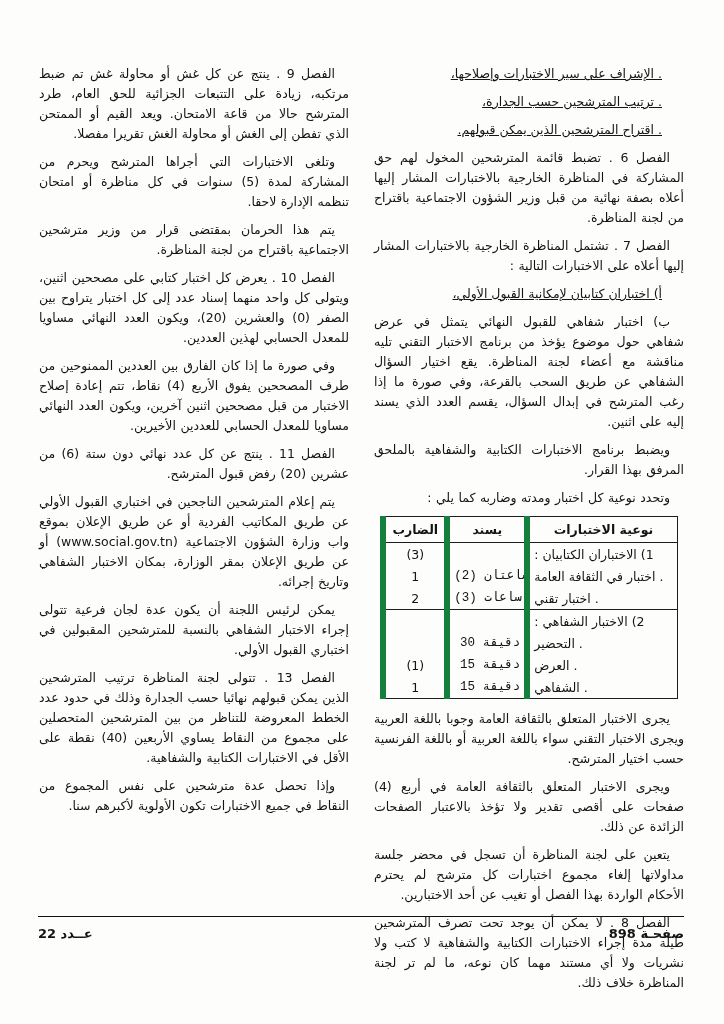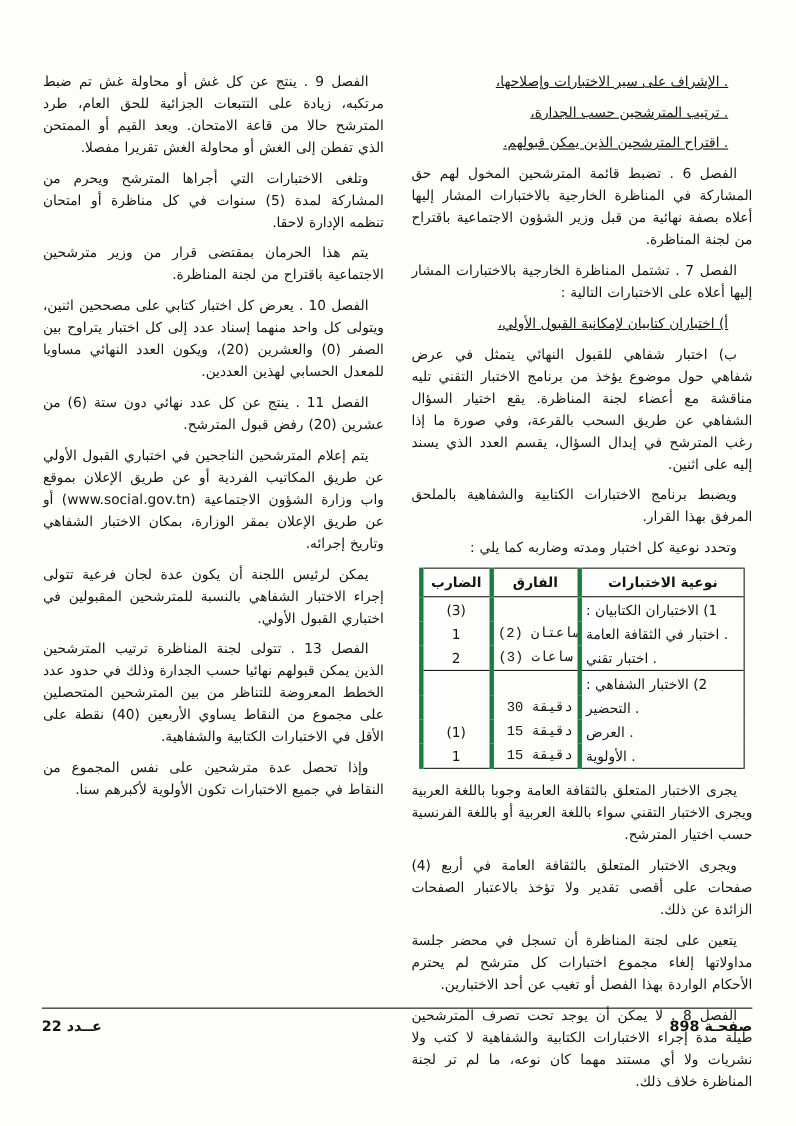--- a/index.html
+++ b/index.html
@@ -19,21 +19,21 @@
   }
   .item{
     text-align:right;text-indent:0;padding-right:22px;margin:0 0 8px 0;line-height:20px;text-decoration:underline;
   }
   
   .exam-table{
     border-collapse:collapse;width:296px;margin:6px auto 10px auto;
     font-size:12.5px;border:1.5px solid #1c1c1c;table-layout:fixed;
   }
   .exam-table th,.exam-table td{
-    border-right:1px solid #1c1c1c;border-left:4px solid #15803d;
+    border-right:1px solid #1c1c1c;border-left:6px solid #15803d;
     padding:1px 4px;height:20px;line-height:19px;overflow:hidden;white-space:nowrap;
   }
   .exam-table thead th{font-weight:bold;text-align:center;height:23px;}
   .exam-table thead tr{border-bottom:1px solid #1c1c1c;}
   .exam-table tbody{border-top:1px solid #1c1c1c;}
   .c-type{text-align:left;}
   .c-dur{text-align:right;padding-left:6px;font-family:Liberation Mono, monospace;}
   .c-coef{text-align:center;}
   col.w-type{width:150px;} col.w-dur{width:80px;} col.w-coef{width:64px;}
   
@@ -65,21 +65,21 @@
 
       <table class="exam-table" id="exam-table">
         <colgroup>
           <col class="w-type">
             <col class="w-dur">
             <col class="w-coef">
         </colgroup>
         <thead>
           <tr>
             <th>نوعية الاختبارات</th>
-            <th>الفارق</th>
+            <th>يسند</th>
             <th>الضارب</th>
           </tr>
         </thead>
       <tbody>
             <tr>
               <td class="c-type">1) الاختباران الكتابيان :</td>
               <td class="c-dur" dir="ltr"></td>
               <td class="c-coef" dir="ltr">(3)</td>
             </tr>
             <tr>
@@ -103,40 +103,41 @@
               <td class="c-type">. التحضير</td>
               <td class="c-dur" dir="ltr">30 دقيقة</td>
               <td class="c-coef" dir="ltr"></td>
             </tr>
             <tr>
               <td class="c-type">. العرض</td>
               <td class="c-dur" dir="ltr">15 دقيقة</td>
               <td class="c-coef" dir="ltr">(1)</td>
             </tr>
             <tr>
-              <td class="c-type">. الأولوية</td>
+              <td class="c-type">. الشفاهي</td>
               <td class="c-dur" dir="ltr">15 دقيقة</td>
               <td class="c-coef" dir="ltr">1</td>
             </tr>
           </tbody>
         </table>
 
       <div id="right-bottom">
           <p class="para">يجرى الاختبار المتعلق بالثقافة العامة وجوبا باللغة العربية ويجرى الاختبار التقني سواء باللغة العربية أو باللغة الفرنسية حسب اختيار المترشح.</p>
           <p class="para">ويجرى الاختبار المتعلق بالثقافة العامة في أربع (4) صفحات على أقصى تقدير ولا تؤخذ بالاعتبار الصفحات الزائدة عن ذلك.</p>
           <p class="para">يتعين على لجنة المناظرة أن تسجل في محضر جلسة مداولاتها إلغاء مجموع اختبارات كل مترشح لم يحترم الأحكام الواردة بهذا الفصل أو تغيب عن أحد الاختبارين.</p>
           <p class="para">الفصل 8 . لا يمكن أن يوجد تحت تصرف المترشحين طيلة مدة إجراء الاختبارات الكتابية والشفاهية لا كتب ولا نشريات ولا أي مستند مهما كان نوعه، ما لم تر لجنة المناظرة خلاف ذلك.</p>
         </div>
     </div>
 
     <div class="col" id="col-left">
         <p class="para">الفصل 9 . ينتج عن كل غش أو محاولة غش تم ضبط مرتكبه، زيادة على التتبعات الجزائية للحق العام، طرد المترشح حالا من قاعة الامتحان. ويعد القيم أو الممتحن الذي تفطن إلى الغش أو محاولة الغش تقريرا مفصلا.</p>
         <p class="para">وتلغى الاختبارات التي أجراها المترشح ويحرم من المشاركة لمدة (5) سنوات في كل مناظرة أو امتحان تنظمه الإدارة لاحقا.</p>
         <p class="para">يتم هذا الحرمان بمقتضى قرار من وزير مترشحين الاجتماعية باقتراح من لجنة المناظرة.</p>
         <p class="para">الفصل 10 . يعرض كل اختبار كتابي على مصححين اثنين، ويتولى كل واحد منهما إسناد عدد إلى كل اختبار يتراوح بين الصفر (0) والعشرين (20)، ويكون العدد النهائي مساويا للمعدل الحسابي لهذين العددين.</p>
+        <p class="para">وفي صورة ما إذا كان الفارق بين العددين الممنوحين من طرف المصححين يفوق الأربع (4) نقاط، تتم إعادة إصلاح الاختبار من قبل مصححين اثنين آخرين، ويكون العدد النهائي مساويا للمعدل الحسابي للعددين الأخيرين.</p>
         <p class="para">الفصل 11 . ينتج عن كل عدد نهائي دون ستة (6) من عشرين (20) رفض قبول المترشح.</p>
         <p class="para">يتم إعلام المترشحين الناجحين في اختباري القبول الأولي عن طريق المكاتيب الفردية أو عن طريق الإعلان بموقع واب وزارة الشؤون الاجتماعية (www.social.gov.tn) أو عن طريق الإعلان بمقر الوزارة، بمكان الاختبار الشفاهي وتاريخ إجرائه.</p>
         <p class="para">يمكن لرئيس اللجنة أن يكون عدة لجان فرعية تتولى إجراء الاختبار الشفاهي بالنسبة للمترشحين المقبولين في اختباري القبول الأولي.</p>
         <p class="para">الفصل 13 . تتولى لجنة المناظرة ترتيب المترشحين الذين يمكن قبولهم نهائيا حسب الجدارة وذلك في حدود عدد الخطط المعروضة للتناظر من بين المترشحين المتحصلين على مجموع من النقاط يساوي الأربعين (40) نقطة على الأقل في الاختبارات الكتابية والشفاهية.</p>
         <p class="para">وإذا تحصل عدة مترشحين على نفس المجموع من النقاط في جميع الاختبارات تكون الأولوية لأكبرهم سنا.</p>
       </div>
   </div>
 
   <div class="footer">
     <div class="rule"></div>

